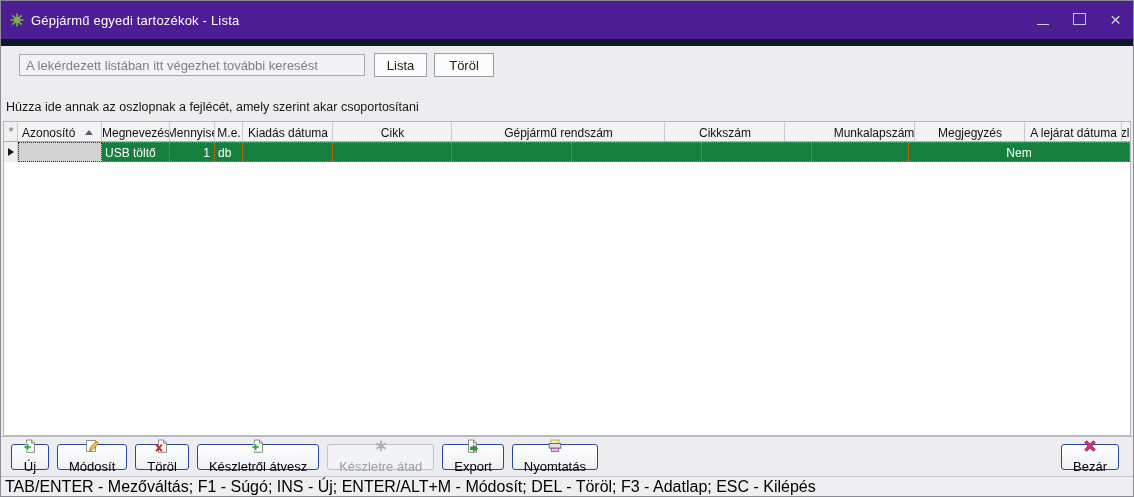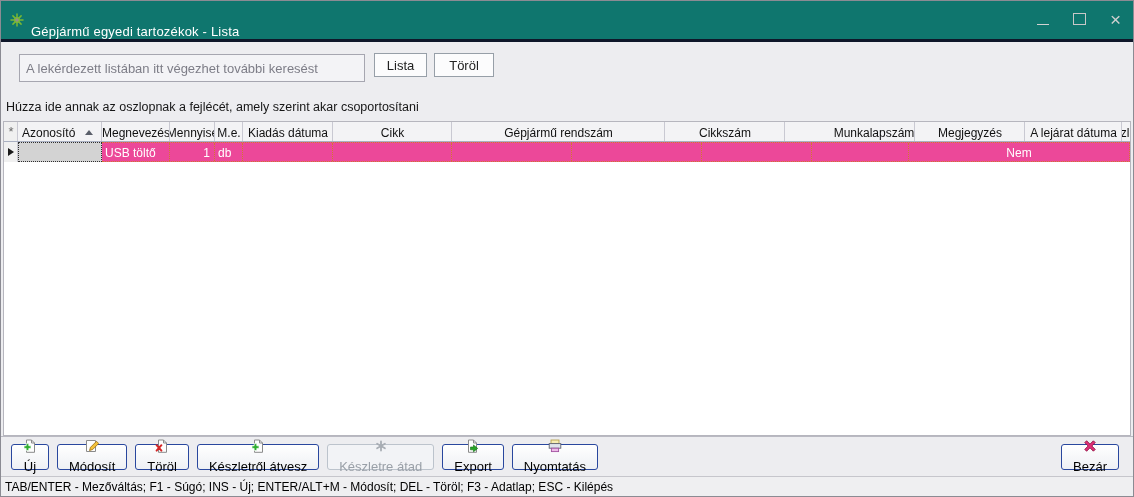--- a/index.html
+++ b/index.html
@@ -2,31 +2,31 @@
 <html><head>
 <meta charset="utf-8">
 <style>
   html,body{margin:0;padding:0;background:#d8d8d8;}
   .window{
     position:relative;width:1134px;height:497px;box-sizing:border-box;
     background:#ededf0;border:1px solid #8b8b93;overflow:hidden;
     font-family:"Liberation Sans",sans-serif;color:#111;
   }
   
-  .titlebar{position:absolute;top:0;left:0;right:0;height:38px;background:#0f766e;
-    border-bottom:3px solid #0f172a;display:flex;align-items:flex-end;}
+  .titlebar{position:absolute;top:0;left:0;right:0;height:38px;background:#4c1d95;
+    border-bottom:7px solid #0f172a;display:flex;align-items:center;}
   .titlebar .app-icon{position:absolute;left:8px;top:11px;width:16px;height:16px;}
   .titlebar .title{margin-left:30px;font-size:13px;color:#fff;letter-spacing:.2px;}
   .win-controls{position:absolute;right:12px;top:0;height:38px;display:flex;align-items:center;gap:24px;}
   .wc-min{width:12px;height:1px;background:#d2d2d2;display:inline-block;}
   .wc-max{width:11px;height:10px;border:1px solid #c8c8c8;display:inline-block;}
   .wc-close{font-size:19px;color:#cfcfcf;line-height:1;display:inline-block;}
 
   
-  .search-input{position:absolute;left:18px;top:53px;width:346px;height:28px;box-sizing:border-box;
+  .search-input{position:absolute;left:18px;top:53px;width:346px;height:22px;box-sizing:border-box;
     border:1px solid #a6a6b0;background:#f3f3f6;font-family:"Liberation Sans",sans-serif;
     font-size:13px;padding:0 6px;color:#222;}
   .search-input::placeholder{color:#7d7d87;opacity:1;}
   .top-btn{position:absolute;top:52px;height:24px;box-sizing:border-box;background:#fcfcfd;
     border:1px solid #979fa8;font-family:"Liberation Sans",sans-serif;font-size:13px;color:#222;
     display:flex;align-items:center;justify-content:center;}
   .btn-keres{left:373px;width:53px;}
   .btn-torol{left:433px;width:60px;}
 
   
@@ -38,21 +38,21 @@
   .grid-header{display:flex;height:19px;background:#f3f3f5;border-bottom:1px solid #a9b0c2;}
   .hcell{box-sizing:border-box;border-right:1px solid #c9c9d2;padding:2px 3px 0 4px;
     font-size:12px;white-space:nowrap;overflow:hidden;display:flex;align-items:center;justify-content:center;}
   .grid-row{display:flex;height:20px;font-size:12px;}
   .cell-indicator{width:14px;box-sizing:border-box;background:#f0f0f0;border-right:1px solid #c9c9d2;
     display:flex;align-items:center;justify-content:center;}
   .row-arrow{width:0;height:0;border-left:6px solid #1a1a1a;border-top:4px solid transparent;
     border-bottom:4px solid transparent;}
   .hdr-asterisk{font-size:13px;color:#6b6b6b;line-height:1;padding-bottom:2px;}
   .cell-focus{width:84px;box-sizing:border-box;background:#d3d3d3;border:1px dotted #2e2e2e;}
-  .row-sel{flex:1;display:flex;background:#ec4899;box-sizing:border-box;color:#fff;
+  .row-sel{flex:1;display:flex;background:#15803d;box-sizing:border-box;color:#fff;
     border-top:1px dotted #d27a2e;border-bottom:1px dotted #d27a2e;border-right:1px dotted #d27a2e;justify-content:flex-end;}
   .dcell{box-sizing:border-box;border-right:1px dotted #d27a2e;padding:3px 3px 0 3px;
     white-space:nowrap;overflow:hidden;}
   .w-c1{width:68px;} .w-c2{width:45px;} .w-c3{width:28px;} .w-c4{width:90px;}
   .w-c5{width:119px;} .w-c6{width:120px;} .w-c7{width:213px;} .w-c8{width:82px;margin-left:48px;}
   .w-c9{width:110px;} .w-c10{width:97px;} .w-c11{flex:1;border-right:none;}
   .ta-right{text-align:right;padding-right:4px;}
   .ta-center{text-align:center;}
   .sort-asc{width:0;height:0;border-left:4px solid transparent;border-right:4px solid transparent;
     border-bottom:5px solid #5a5f6a;margin-left:auto;margin-right:5px;}
@@ -64,21 +64,21 @@
   .tb-btn{display:inline-flex;align-items:center;justify-content:center;gap:6px;height:26px;
     padding:0 11px;background:linear-gradient(#ffffff,#eef0f4);border:1px solid #29479e;
     border-radius:3px;font-family:"Liberation Sans",sans-serif;font-size:13px;color:#000;white-space:nowrap;flex-direction:column;}
   .tb-btn.disabled{border-color:#bcc3cc;color:#9aa0a8;background:#f2f3f6;}
   .btn-bezar{margin-left:auto;margin-right:4px;}
   .tb-icon{display:inline-flex;width:14px;height:14px;}
 
   
   .statusbar{position:absolute;left:0;right:0;bottom:0;height:20px;box-sizing:border-box;
     background:#efeff1;border-top:1px solid #c6c6cc;display:flex;align-items:center;
-    padding-left:4px;font-size:12px;color:#000;}
+    padding-left:4px;font-size:16px;color:#000;}
 </style>
 </head>
 <body>
 
 <div class="window">
 
   <div class="titlebar">
     <span class="app-icon">
       <svg width="16" height="16" viewBox="0 0 16 16">
         <g stroke="#79b832" stroke-width="1.5" stroke-linecap="round" fill="none">

